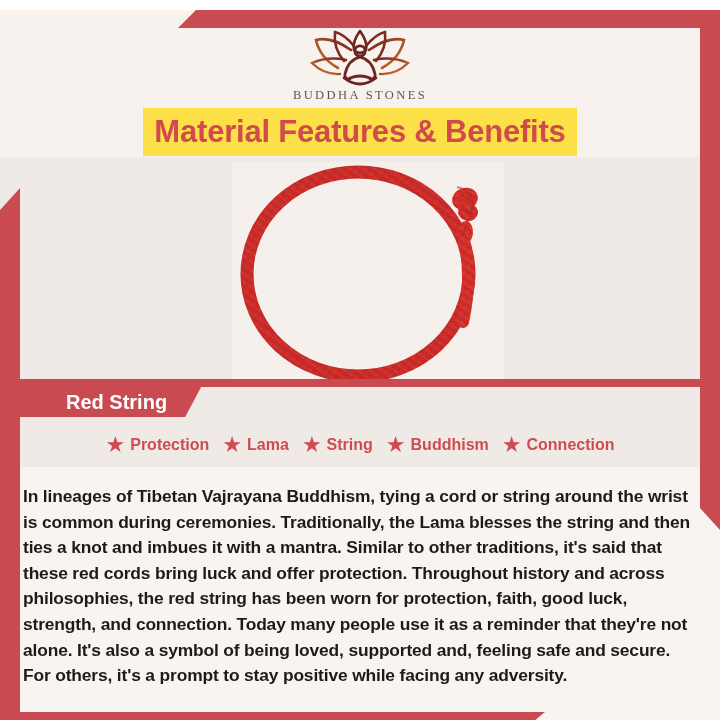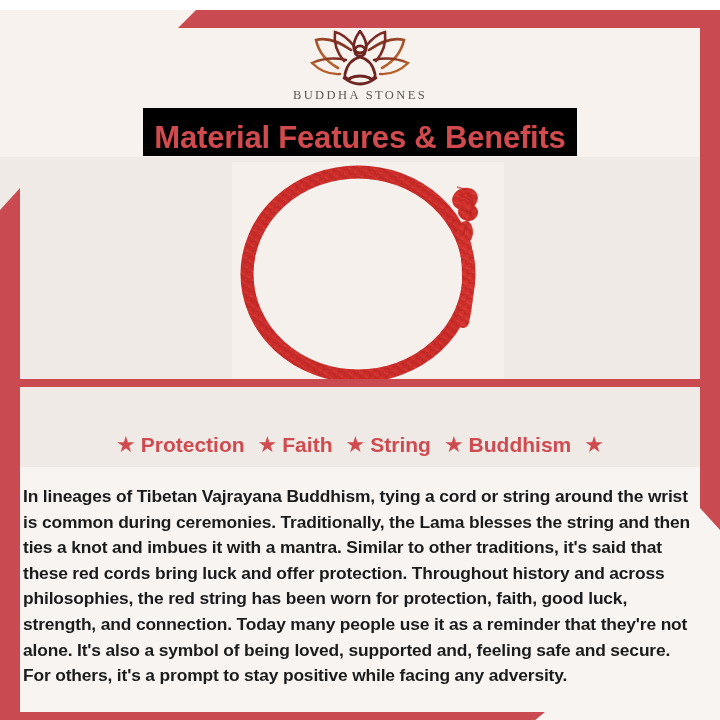--- a/index.html
+++ b/index.html
@@ -91,23 +91,23 @@
     font-size: 12.5px;
     letter-spacing: 2.4px;
     color: #5d5550;
   }
 
   
   .title-banner {
     position: absolute;
     left: 143px; top: 98px;
     width: 434px; height: 48px;
-    background: #000000;
-    display: flex;
-    align-items: flex-end;
+    background: #fde047;
+    display: flex;
+    align-items: center;
     justify-content: center;
   }
   .title-banner span {
     font-size: 31px;
     font-weight: bold;
     color: #d04a4e;
     letter-spacing: -0.2px;
     white-space: nowrap;
   }
 
@@ -153,21 +153,21 @@
     align-items: center;
     gap: 5px;
   }
   .benefit + .benefit { margin-left: 9px; }
   .star {
     color: #cf4b50;
     font-size: 22px;
     line-height: 1;
   }
   .benefit-label {
-    font-size: 21px;
+    font-size: 16px;
     font-weight: bold;
     color: #cf4b50;
     white-space: nowrap;
   }
 
   
   .body-copy {
     position: absolute;
     left: 23px; top: 474px;
     width: 674px;
@@ -259,38 +259,42 @@
         <path d="M46 50 Q56 46 66 50"></path>
       </g>
     </svg>
     <div class="logo-word">BUDDHA STONES</div>
   </div>
 
   <div class="title-banner">
     <span>Material Features &amp; Benefits</span>
   </div>
 
+  <div class="label-banner">
+    <span>Red String</span>
+  </div>
 
   <div class="benefits">
     <div class="benefit">
       <span class="star">★</span>
       <span class="benefit-label">Protection</span>
     </div>
     <div class="benefit">
       <span class="star">★</span>
-      <span class="benefit-label">Faith</span>
+      <span class="benefit-label">Lama</span>
     </div>
     <div class="benefit">
       <span class="star">★</span>
       <span class="benefit-label">String</span>
     </div>
     <div class="benefit">
       <span class="star">★</span>
       <span class="benefit-label">Buddhism</span>
     </div>
     <div class="benefit">
       <span class="star">★</span>
+      <span class="benefit-label">Connection</span>
     </div>
   </div>
 
   <div class="body-copy">In lineages of Tibetan Vajrayana Buddhism, tying a cord or string around the wrist is common during ceremonies. Traditionally, the Lama blesses the string and then ties a knot and imbues it with a mantra. Similar to other traditions, it's said that these red cords bring luck and offer protection. Throughout history and across philosophies, the red string has been worn for protection, faith, good luck, strength, and connection. Today many people use it as a reminder that they're not alone. It's also a symbol of being loved, supported and, feeling safe and secure. For others, it's a prompt to stay positive while facing any adversity.</div>
 
 </div>
 
 </body></html>

